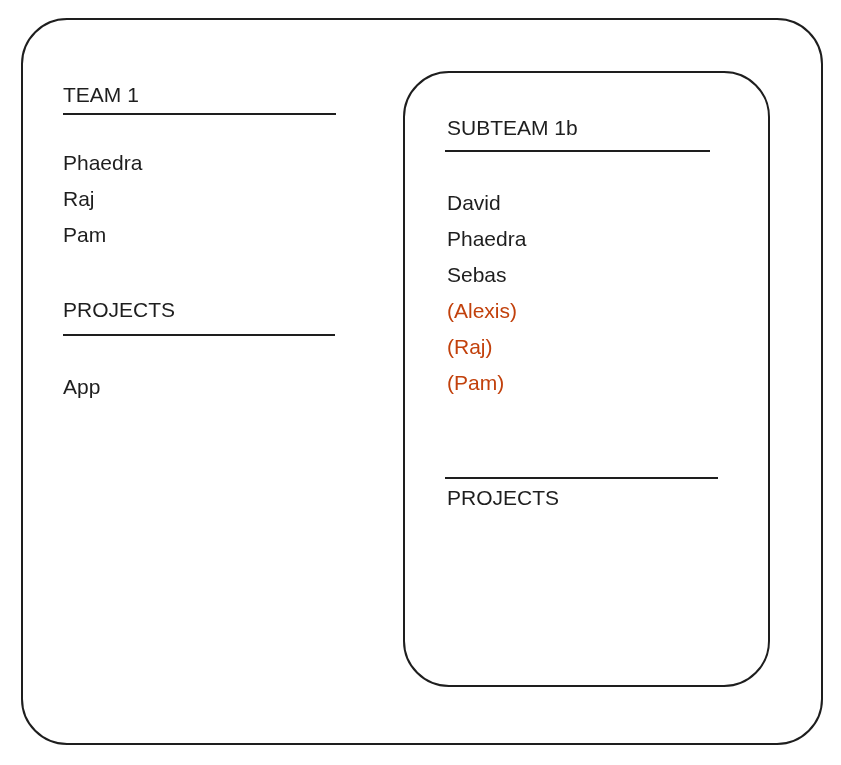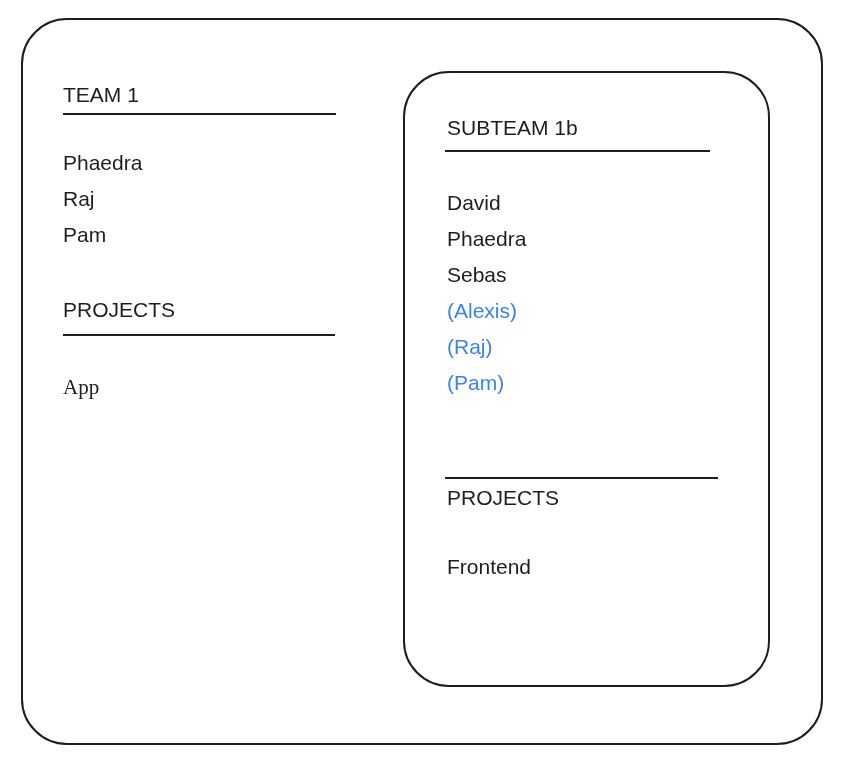--- a/index.html
+++ b/index.html
@@ -41,29 +41,29 @@
     line-height: 36px;
     white-space: pre;
     color: #1e1e1e;
   }
   .rule {
     position: absolute;
     height: 2px;
     background: #1e1e1e;
   }
   .muted div {
-    color: #3b82f6;
+    color: #c2410c;
   }
   
   .team-header    { left: 63px;  top: 77px;  }
   .team-rule      { left: 63px;  top: 113px; width: 273px; }
   .team-members   { left: 63px;  top: 145px; }
   .projects-header{ left: 63px;  top: 292px; }
   .projects-rule  { left: 63px;  top: 334px; width: 272px; }
-  .projects-list  { left: 63px;  top: 369px; font-family: Liberation Serif, serif; }
+  .projects-list  { left: 63px;  top: 369px; }
   
   .subteam-header        { left: 447px; top: 110px; text-align: center; }
   .subteam-rule          { left: 445px; top: 150px; width: 265px; }
   .subteam-members       { left: 447px; top: 185px; }
   .subteam-inherited     { left: 447px; top: 293px; }
   .subteam-divider       { left: 445px; top: 477px; width: 273px; }
   .subteam-projects-head { left: 447px; top: 480px; }
   .subteam-projects-list { left: 447px; top: 549px; }
 </style>
 </head>
@@ -81,15 +81,14 @@
   <div class="txt projects-header">PROJECTS</div>
   <div class="rule projects-rule"></div>
   <div class="txt projects-list"><div>App</div></div>
 
   <div class="txt subteam-header">SUBTEAM 1b</div>
   <div class="rule subteam-rule"></div>
   <div class="txt subteam-members"><div>David</div><div>Phaedra</div><div>Sebas</div></div>
   <div class="txt subteam-inherited muted"><div>(Alexis)</div><div>(Raj)</div><div>(Pam)</div></div>
   <div class="rule subteam-divider"></div>
   <div class="txt subteam-projects-head">PROJECTS</div>
-  <div class="txt subteam-projects-list"><div>Frontend</div></div>
 
 </div>
 
 </body></html>

